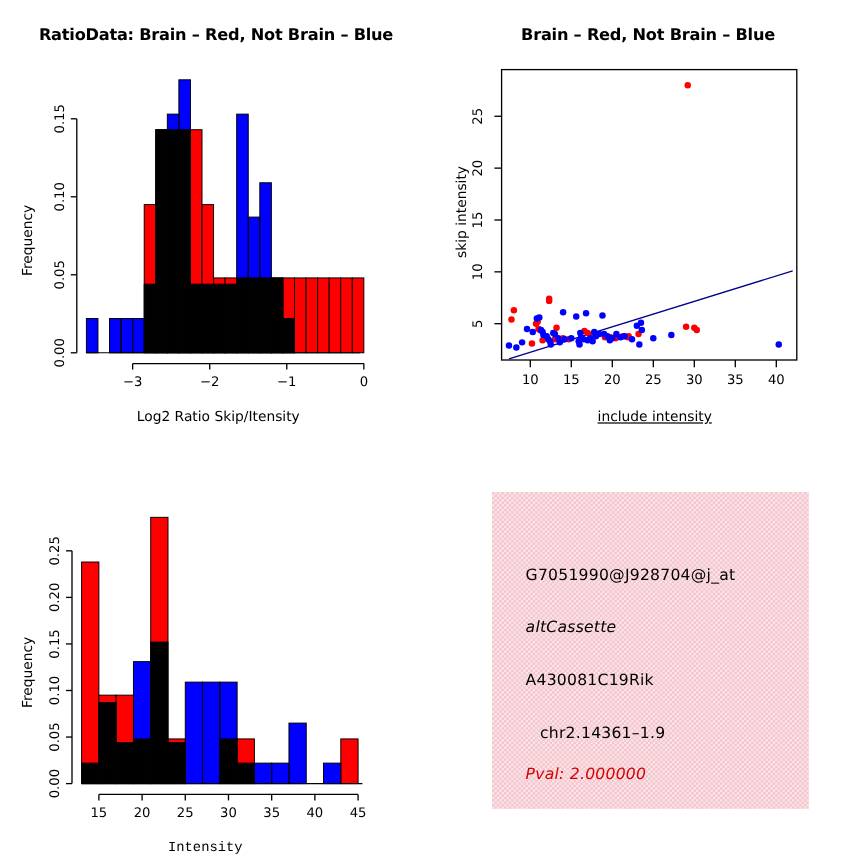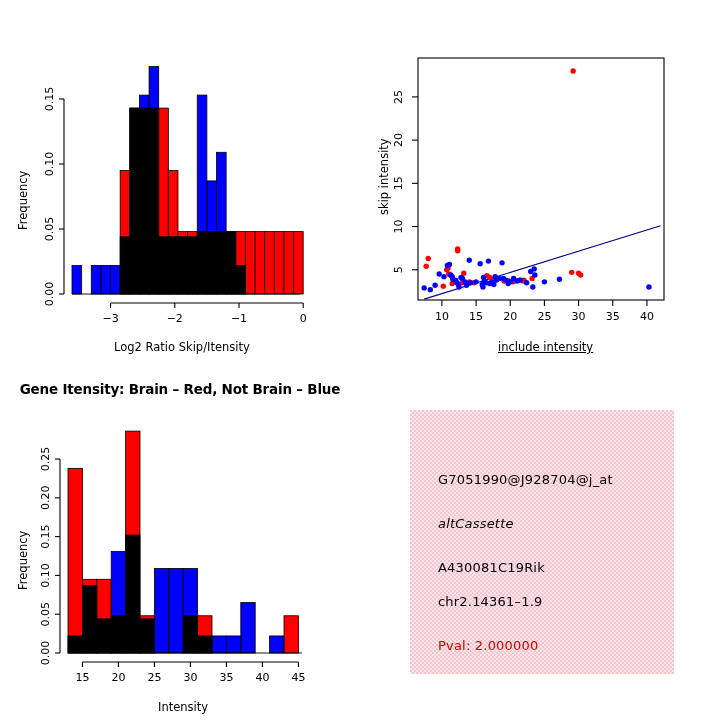--- a/index.html
+++ b/index.html
@@ -26,28 +26,29 @@
   
   .infobox{position:absolute;left:50px;top:50px;width:264px;height:264px;
            background-color:#f5c6ce;}
   .infobox .dither{position:absolute;inset:0;
       background-image:
         linear-gradient(45deg,rgba(255,255,255,.55) 25%,transparent 25%,transparent 75%,rgba(255,255,255,.55) 75%),
         linear-gradient(45deg,rgba(255,255,255,.55) 25%,transparent 25%,transparent 75%,rgba(255,255,255,.55) 75%);
       background-size:4px 4px;background-position:0 0,2px 2px;}
   .infoline{position:absolute;left:28px;font-size:13px;white-space:nowrap;
             color:#000;letter-spacing:0.2px;}
-  .infoline.pval{color:#d40000;}
+  .infoline.pval{color:#d40000;font-style:italic;}
 </style>
 </head>
 <body>
 
 <div id="page">
 
   <div class="panel p-tl">
+    <div class="ptitle" style="top:21px;">RatioData: Brain – Red, Not Brain – Blue</div>
 
     <div class="axlabel rot" style="left:16px;top:230px;">Frequency</div>
 
     <div class="axlabel" style="left:114px;top:340px;">Log2 Ratio Skip/Itensity</div>
 
     <svg id="svg-ratio" width="360" height="360">
         <g>
           <rect x="120.16901408450704" y="170.5" width="9.633802816901408" height="123.5" fill="#FF0000" stroke="#000" stroke-width="0.8"></rect>
           <rect x="129.80281690140845" y="108.10000000000002" width="9.63380281690138" height="185.89999999999998" fill="#FF0000" stroke="#000" stroke-width="0.8"></rect>
           <rect x="139.43661971830988" y="108.10000000000002" width="9.63380281690138" height="185.89999999999998" fill="#FF0000" stroke="#000" stroke-width="0.8"></rect>
@@ -103,20 +104,21 @@
           <line x1="238.98591549295776" y1="303" x2="238.98591549295776" y2="308" stroke="#000" stroke-width="1.1"></line>
           <text x="238.98591549295776" y="322" font-size="11" font-family="&quot;DejaVu Sans&quot;,&quot;Liberation Sans&quot;,sans-serif" text-anchor="middle" fill="#000">−1</text>
           <line x1="303.2112676056338" y1="303" x2="303.2112676056338" y2="308" stroke="#000" stroke-width="1.1"></line>
           <text x="303.2112676056338" y="322" font-size="11" font-family="&quot;DejaVu Sans&quot;,&quot;Liberation Sans&quot;,sans-serif" text-anchor="middle" fill="#000">0</text>
           <line x1="72" y1="294" x2="300" y2="294" stroke="#000" stroke-width="0.9"></line>
         </g>
       </svg>
   </div>
 
   <div class="panel p-tr">
+    <div class="ptitle" style="top:21px;">Brain – Red, Not Brain – Blue</div>
 
     <div class="axlabel rot" style="left:17px;top:215px;">skip intensity</div>
 
     <div class="axlabel" style="left:138px;top:340px;text-decoration:underline;">include intensity</div>
 
     <svg id="svg-scatter" width="360" height="360">
         <rect x="58" y="58" width="246" height="242" fill="none" stroke="#000" stroke-width="1.1"></rect>
         <clipPath id="scatclip">
           <rect x="58" y="58" width="246" height="242"></rect>
         </clipPath>
@@ -226,25 +228,24 @@
           <text x="218.58333333333334" y="320" font-size="11" font-family="&quot;DejaVu Sans&quot;,&quot;Liberation Sans&quot;,sans-serif" text-anchor="middle" fill="#000">30</text>
           <line x1="252.75" y1="300" x2="252.75" y2="306" stroke="#000" stroke-width="1.1"></line>
           <text x="252.75" y="320" font-size="11" font-family="&quot;DejaVu Sans&quot;,&quot;Liberation Sans&quot;,sans-serif" text-anchor="middle" fill="#000">35</text>
           <line x1="286.9166666666667" y1="300" x2="286.9166666666667" y2="306" stroke="#000" stroke-width="1.1"></line>
           <text x="286.9166666666667" y="320" font-size="11" font-family="&quot;DejaVu Sans&quot;,&quot;Liberation Sans&quot;,sans-serif" text-anchor="middle" fill="#000">40</text>
         </g>
       </svg>
   </div>
 
   <div class="panel p-bl">
-    <div class="ptitle" style="top:21px;">Gene Itensity: Brain – Red, Not Brain – Blue</div>
 
     <div class="axlabel rot" style="left:16px;top:230px;">Frequency</div>
 
-    <div class="axlabel" style="left:158px;top:340px;">Intensity</div>
+    <div class="axlabel" style="left:140px;top:340px;font-family:Liberation Mono, monospace;">Intensity</div>
 
     <svg id="svg-gene" width="360" height="360">
         <g>
           <rect x="68" y="108.34482758620689" width="14.400000000000006" height="184.6551724137931" fill="#FF0000" stroke="#000" stroke-width="0.8"></rect>
           <rect x="82.4" y="219.29310344827587" width="14.399999999999991" height="73.70689655172413" fill="#FF0000" stroke="#000" stroke-width="0.8"></rect>
           <rect x="96.8" y="219.29310344827587" width="14.400000000000006" height="73.70689655172413" fill="#FF0000" stroke="#000" stroke-width="0.8"></rect>
           <rect x="111.2" y="255.75862068965517" width="14.399999999999991" height="37.241379310344826" fill="#FF0000" stroke="#000" stroke-width="0.8"></rect>
           <rect x="125.6" y="71.10344827586206" width="14.400000000000006" height="221.89655172413794" fill="#FF0000" stroke="#000" stroke-width="0.8"></rect>
           <rect x="140" y="255.75862068965517" width="14.400000000000006" height="37.241379310344826" fill="#FF0000" stroke="#000" stroke-width="0.8"></rect>
           <rect x="183.2" y="255.75862068965517" width="14.400000000000006" height="37.241379310344826" fill="#FF0000" stroke="#000" stroke-width="0.8"></rect>
@@ -298,18 +299,18 @@
         </g>
       </svg>
   </div>
 
   <div class="panel p-br">
     <div class="infobox">
       <div class="dither"></div>
       <div class="infoline" style="top:62px;">G7051990@J928704@j_at</div>
       <div class="infoline" style="top:106px;font-style:italic;">altCassette</div>
       <div class="infoline" style="top:150px;text-align:right;">A430081C19Rik</div>
-      <div class="infoline" style="top:184px;">chr2.14361–1.9</div>
+      <div class="infoline" style="top:194px;margin-left:12px;">chr2.14361–1.9</div>
       <div class="infoline pval" style="top:228px;">Pval: 2.000000</div>
     </div>
   </div>
 
 </div>
 
 </body></html>

